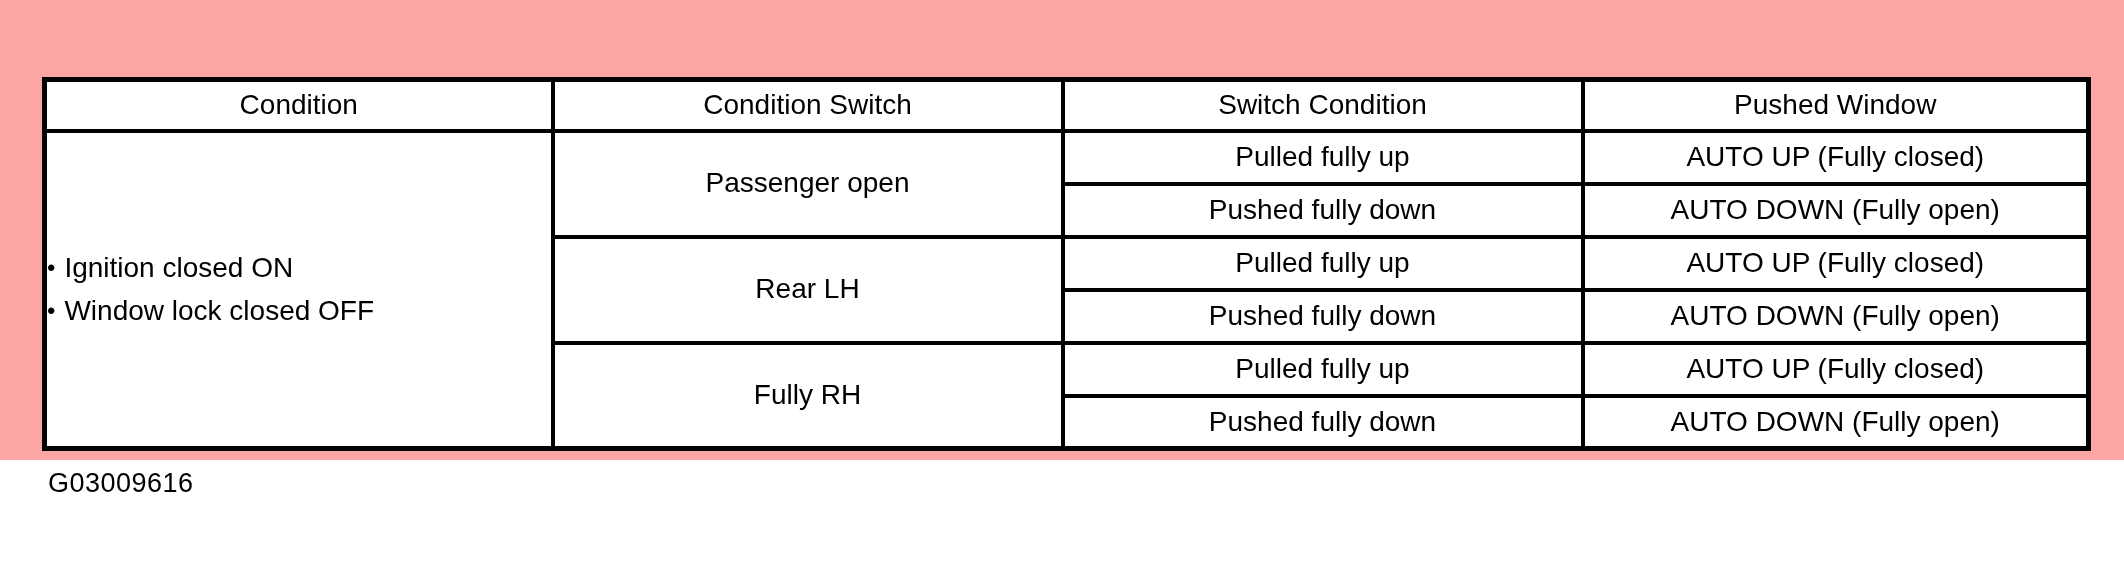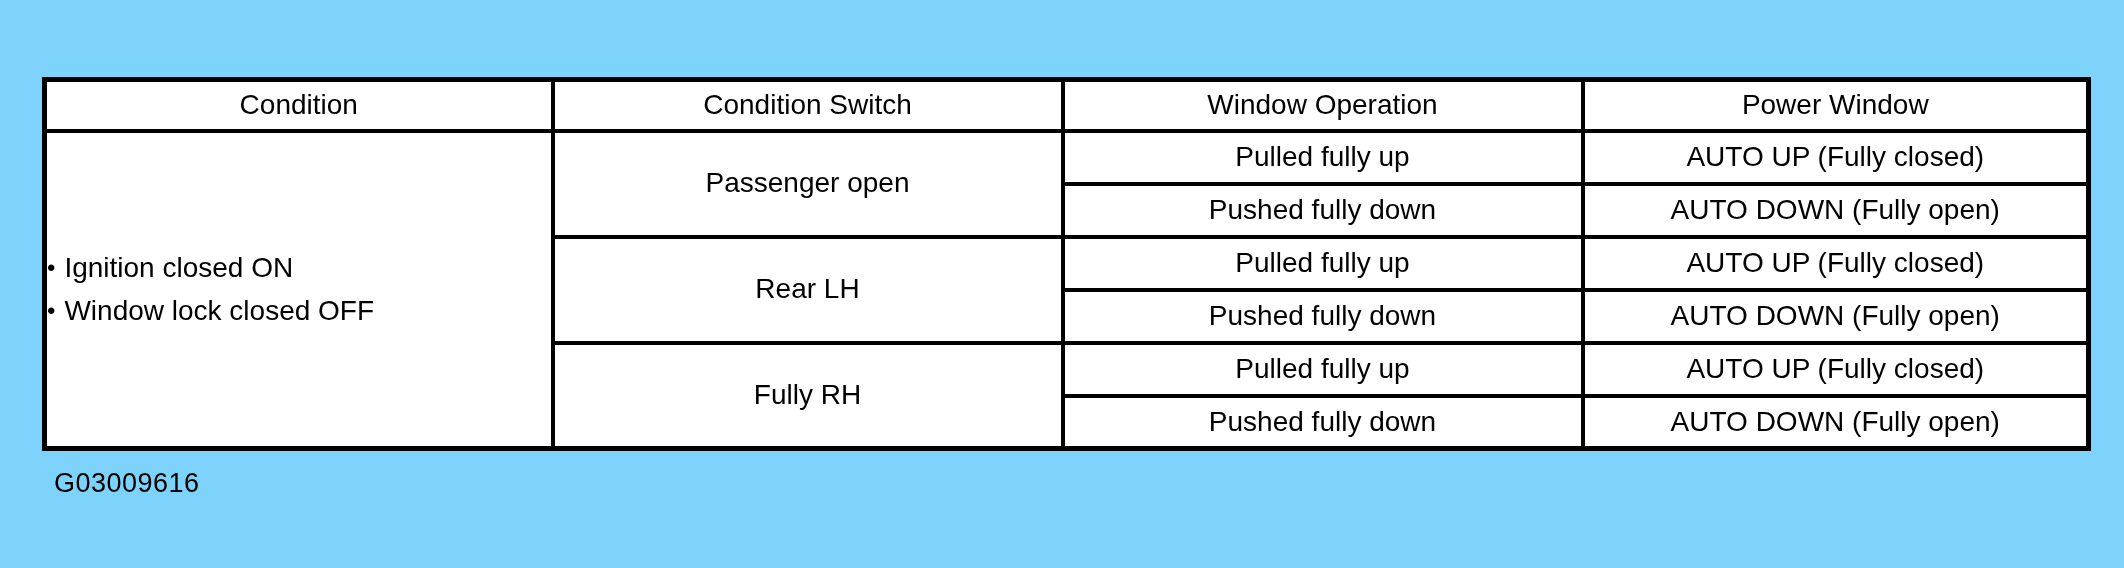--- a/index.html
+++ b/index.html
@@ -9,22 +9,22 @@
     height: 568px;
     background: #ffffff;
     font-family: "Liberation Sans", sans-serif;
     color: #000000;
     overflow: hidden;
   }
 
   .page {
     position: relative;
     width: 2124px;
-    height: 568px;
-    background: #7dd3fc;
+    height: 460px;
+    background: #fca5a5;
   }
 
   table.spec-table {
     position: absolute;
     left: 42px;
     top: 77px;
     width: 2044px;
     height: 372px;
     border-collapse: collapse;
     table-layout: fixed;
@@ -67,21 +67,21 @@
   }
 
   .cond-line .bullet {
     font-size: 24px;
     margin-right: 9px;
     line-height: 43px;
   }
 
   .figure-code {
     position: absolute;
-    left: 54px;
+    left: 48px;
     top: 468px;
     font-size: 27px;
     font-weight: 400;
     letter-spacing: 0.5px;
     color: #000000;
   }
 </style>
 </head>
 <body>
 
@@ -91,22 +91,22 @@
     <colgroup>
       <col class="c1">
         <col class="c2">
         <col class="c3">
         <col class="c4">
     </colgroup>
     <thead>
       <tr class="hdr-row">
         <th>Condition</th>
         <th>Condition Switch</th>
-        <th>Window Operation</th>
-        <th>Power Window</th>
+        <th>Switch Condition</th>
+        <th>Pushed Window</th>
       </tr>
     </thead>
     <tbody>
       <tr class="data-row">
         <td class="condition-cell" rowspan="6">
           <div class="cond-line">
             <span class="bullet">•</span>
             <span>Ignition closed ON</span>
           </div>
           <div class="cond-line">

